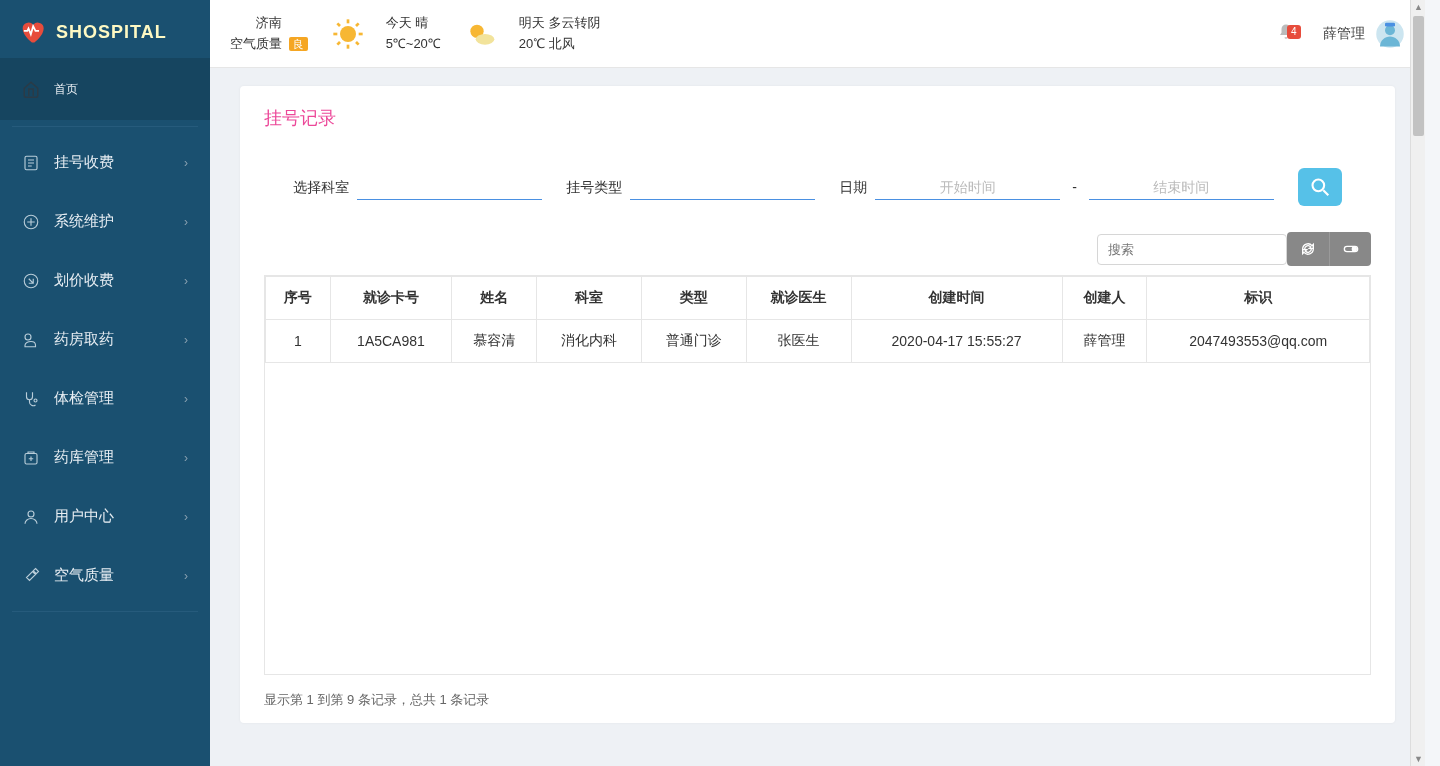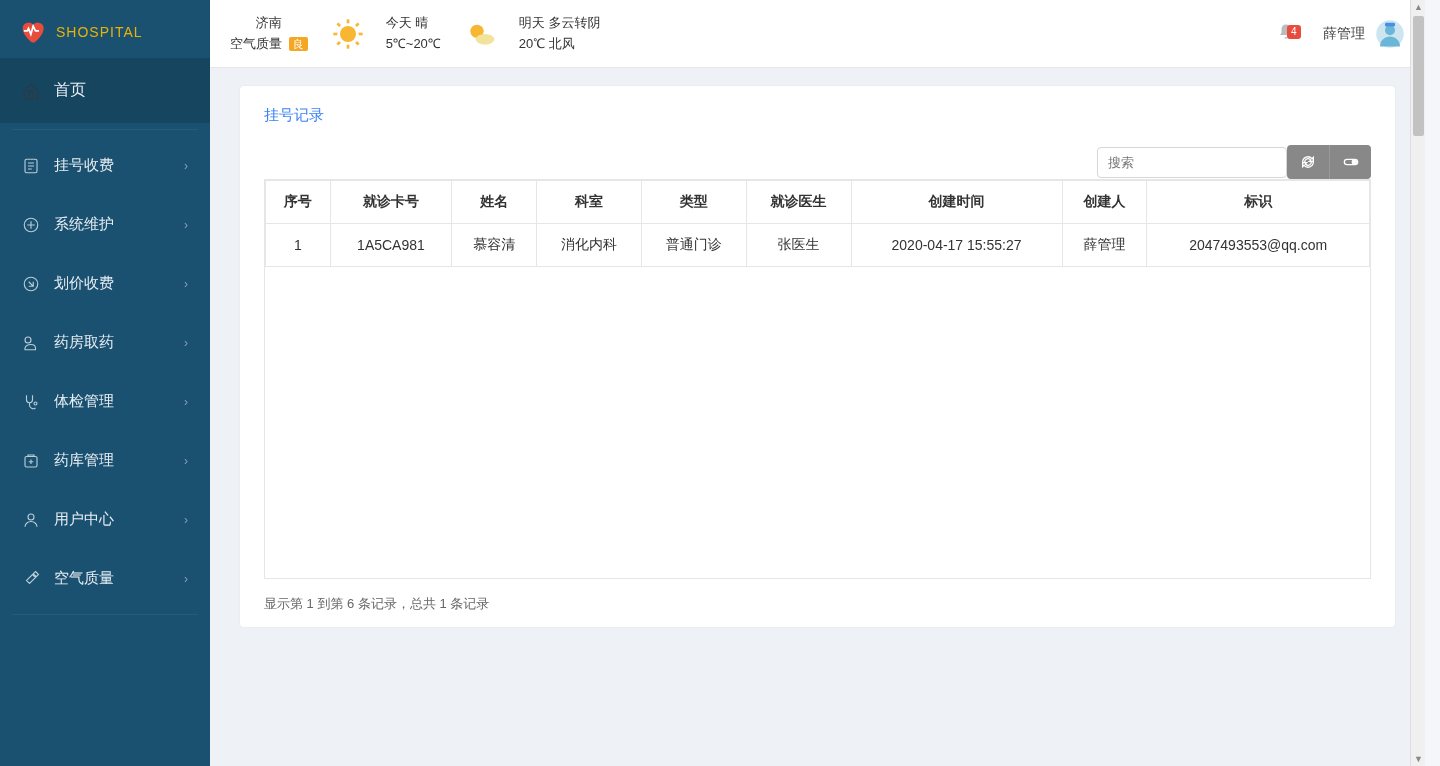--- a/index.html
+++ b/index.html
@@ -3,23 +3,23 @@
 <meta charset="utf-8">
 <style>
 * { margin: 0; padding: 0; box-sizing: border-box; font-family: "Microsoft YaHei", Arial, sans-serif; }
 body { background: #f4f6f9; overflow: hidden; }
 .app { display: flex; height: 766px; width: 1425px; position: relative; }
 
 
 .sidebar { width: 210px; background: #1a5070; color: #fff; flex-shrink: 0; }
 .logo-row { display: flex; align-items: center; padding: 18px 18px 12px; gap: 10px; }
 .logo-icon { width: 28px; height: 28px; }
-.logo-text { font-weight: normal; font-size: 14px; letter-spacing: 1px; color: #eab308; }
+.logo-text { font-weight: bold; font-size: 18px; letter-spacing: 1px; color: #fef9c3; }
 .nav-item { display: flex; align-items: center; padding: 20px 22px; cursor: pointer; gap: 14px; font-size: 15px; color: #e8eef3; position: relative; }
-.nav-item.home { background: #164560; padding: 22px 22px; font-size: 16px; }
+.nav-item.home { background: #164560; padding: 22px 22px; font-size: 12px; }
 .nav-item .chev { margin-left: auto; font-size: 12px; color: #88a0b0; }
 .nav-icon { width: 18px; height: 18px; flex-shrink: 0; }
 .divider { height: 1px; background: #265b7c; margin: 6px 12px; }
 
 
 .main { flex: 1; display: flex; flex-direction: column; background: #eef1f5; }
 
 
 .topbar { background: #fff; height: 68px; display: flex; align-items: center; padding: 0 20px; border-bottom: 1px solid #e6e6e6; gap: 24px; justify-content: center; }
 .weather-city { text-align: center; font-size: 13px; color: #333; line-height: 1.6; }
@@ -30,40 +30,40 @@
 .topbar-right { margin-left: auto; display: flex; align-items: center; gap: 28px; }
 .bell-wrap { position: relative; }
 .bell-icon { width: 18px; height: 18px; fill: #bbb; }
 .badge { position: absolute; top: 2px; left: 10px; background: #e74c3c; color: #fff; font-size: 10px; padding: 0 4px; border-radius: 3px; line-height: 14px; }
 .user-block { display: flex; align-items: center; gap: 10px; font-size: 14px; color: #444; }
 .avatar { width: 30px; height: 30px; }
 
 
 .content { flex: 1; padding: 18px 30px; overflow-y: auto; }
 .card { background: #fff; border-radius: 4px; padding: 20px 24px 14px; box-shadow: 0 0 3px rgba(0,0,0,0.05); }
-.card-title { color: #3b82f6; font-size: 15px; font-weight: 500; margin-bottom: 20px; }
+.card-title { color: #ec4899; font-size: 18px; font-weight: 500; margin-bottom: 20px; }
 
 .filters { display: flex; align-items: center; justify-content: center; gap: 24px; padding: 18px 0 26px; font-size: 14px; color: #333; }
 .filter-group { display: flex; align-items: baseline; gap: 8px; }
 .underline-input { border: none; border-bottom: 1px solid #4a90e2; outline: none; padding: 4px 2px; font-size: 14px; background: transparent; color: #333; min-width: 130px; }
 .underline-input.wide { min-width: 170px; }
 .underline-input::placeholder { color: #bbb; text-align: center; }
 .date-sep { color: #333; padding: 0 4px; }
 .search-btn { background: #56c1e8; border: none; border-radius: 6px; width: 44px; height: 38px; display: flex; align-items: center; justify-content: center; cursor: pointer; }
 .search-btn svg { width: 20px; height: 20px; stroke: #fff; }
 
 .toolbar { display: flex; justify-content: flex-end; align-items: center; margin-bottom: 0; }
 .search-input { border: 1px solid #d6d6d6; border-radius: 4px; padding: 7px 10px; font-size: 13px; width: 190px; }
 .btn-group { display: flex; }
 .tool-btn { background: #888; border: none; color: #fff; width: 42px; height: 34px; display: flex; align-items: center; justify-content: center; cursor: pointer; }
 .tool-btn:first-child { border-radius: 4px 0 0 4px; }
 .tool-btn:last-child { border-radius: 0 4px 4px 0; border-left: 1px solid #9a9a9a; }
 .tool-btn svg { width: 16px; height: 16px; stroke: #fff; }
 
-.table-wrap { border: 1px solid #e6e6e6; margin-top: 0; min-height: 400px; }
+.table-wrap { border: 1px solid #e6e6e6; margin-top: 9px; min-height: 400px; }
 table { width: 100%; border-collapse: collapse; font-size: 14px; }
 th { background: #fff; border: 1px solid #e6e6e6; padding: 12px 8px; font-weight: 600; color: #333; text-align: center; }
 td { border: 1px solid #e6e6e6; padding: 12px 8px; text-align: center; color: #333; }
 .pager-info { font-size: 13px; color: #666; margin-top: 16px; }
 
 
 .scrollbar-right { position: absolute; right: 0; top: 0; width: 15px; height: 100%; background: #f0f0f0; border-left: 1px solid #ddd; }
 .scrollbar-thumb { position: absolute; top: 4px; left: 2px; width: 11px; height: 120px; background: #c2c2c2; border-radius: 2px; }
 .scrollbar-arrow { position: absolute; left: 3px; font-size: 9px; color: #888; }
 </style>
@@ -211,20 +211,42 @@
               <rect x="8" y="3" width="8" height="3" rx="1" fill="#4a90e2"></rect>
             </svg>
         </div>
       </div>
     </div>
 
     <div class="content">
       <div class="card">
         <div class="card-title">挂号记录</div>
 
+        <div class="filters">
+          <div class="filter-group">
+            <span>选择科室</span>
+            <input class="underline-input wide" style="">
+          </div>
+          <div class="filter-group">
+            <span>挂号类型</span>
+            <input class="underline-input" style="">
+          </div>
+          <div class="filter-group">
+            <span>日期</span>
+            <input class="underline-input" placeholder="开始时间" style="">
+            <span class="date-sep">-</span>
+            <input class="underline-input" placeholder="结束时间" style="">
+          </div>
+          <button class="search-btn">
+            <svg viewBox="0 0 24 24" fill="none" stroke-width="2.5">
+                <circle cx="10" cy="10" r="7"></circle>
+                <line x1="16" y1="16" x2="22" y2="22"></line>
+              </svg>
+          </button>
+        </div>
 
         <div class="toolbar">
           <input class="search-input" placeholder="搜索" style="">
           <div class="btn-group">
             <button class="tool-btn">
               <svg viewBox="0 0 24 24" fill="none" stroke-width="2">
                   <path d="M4 12a8 8 0 0 1 14-5l2-2v6h-6l2-2a5 5 0 0 0-9 3"></path>
                   <path d="M20 12a8 8 0 0 1-14 5l-2 2v-6h6l-2 2a5 5 0 0 0 9-3"></path>
                 </svg>
             </button>
@@ -261,21 +283,21 @@
                 <td>普通门诊</td>
                 <td>张医生</td>
                 <td>2020-04-17 15:55:27</td>
                 <td>薛管理</td>
                 <td>2047493553@qq.com</td>
               </tr>
             </tbody>
           </table>
         </div>
 
-        <div class="pager-info">显示第 1 到第 6 条记录，总共 1 条记录</div>
+        <div class="pager-info">显示第 1 到第 9 条记录，总共 1 条记录</div>
       </div>
     </div>
   </div>
 
   <div class="scrollbar-right">
     <span class="scrollbar-arrow" style="top:2px">▲</span>
     <div class="scrollbar-thumb" style="top:16px"></div>
     <span class="scrollbar-arrow" style="bottom:2px">▼</span>
   </div>
 </div>

